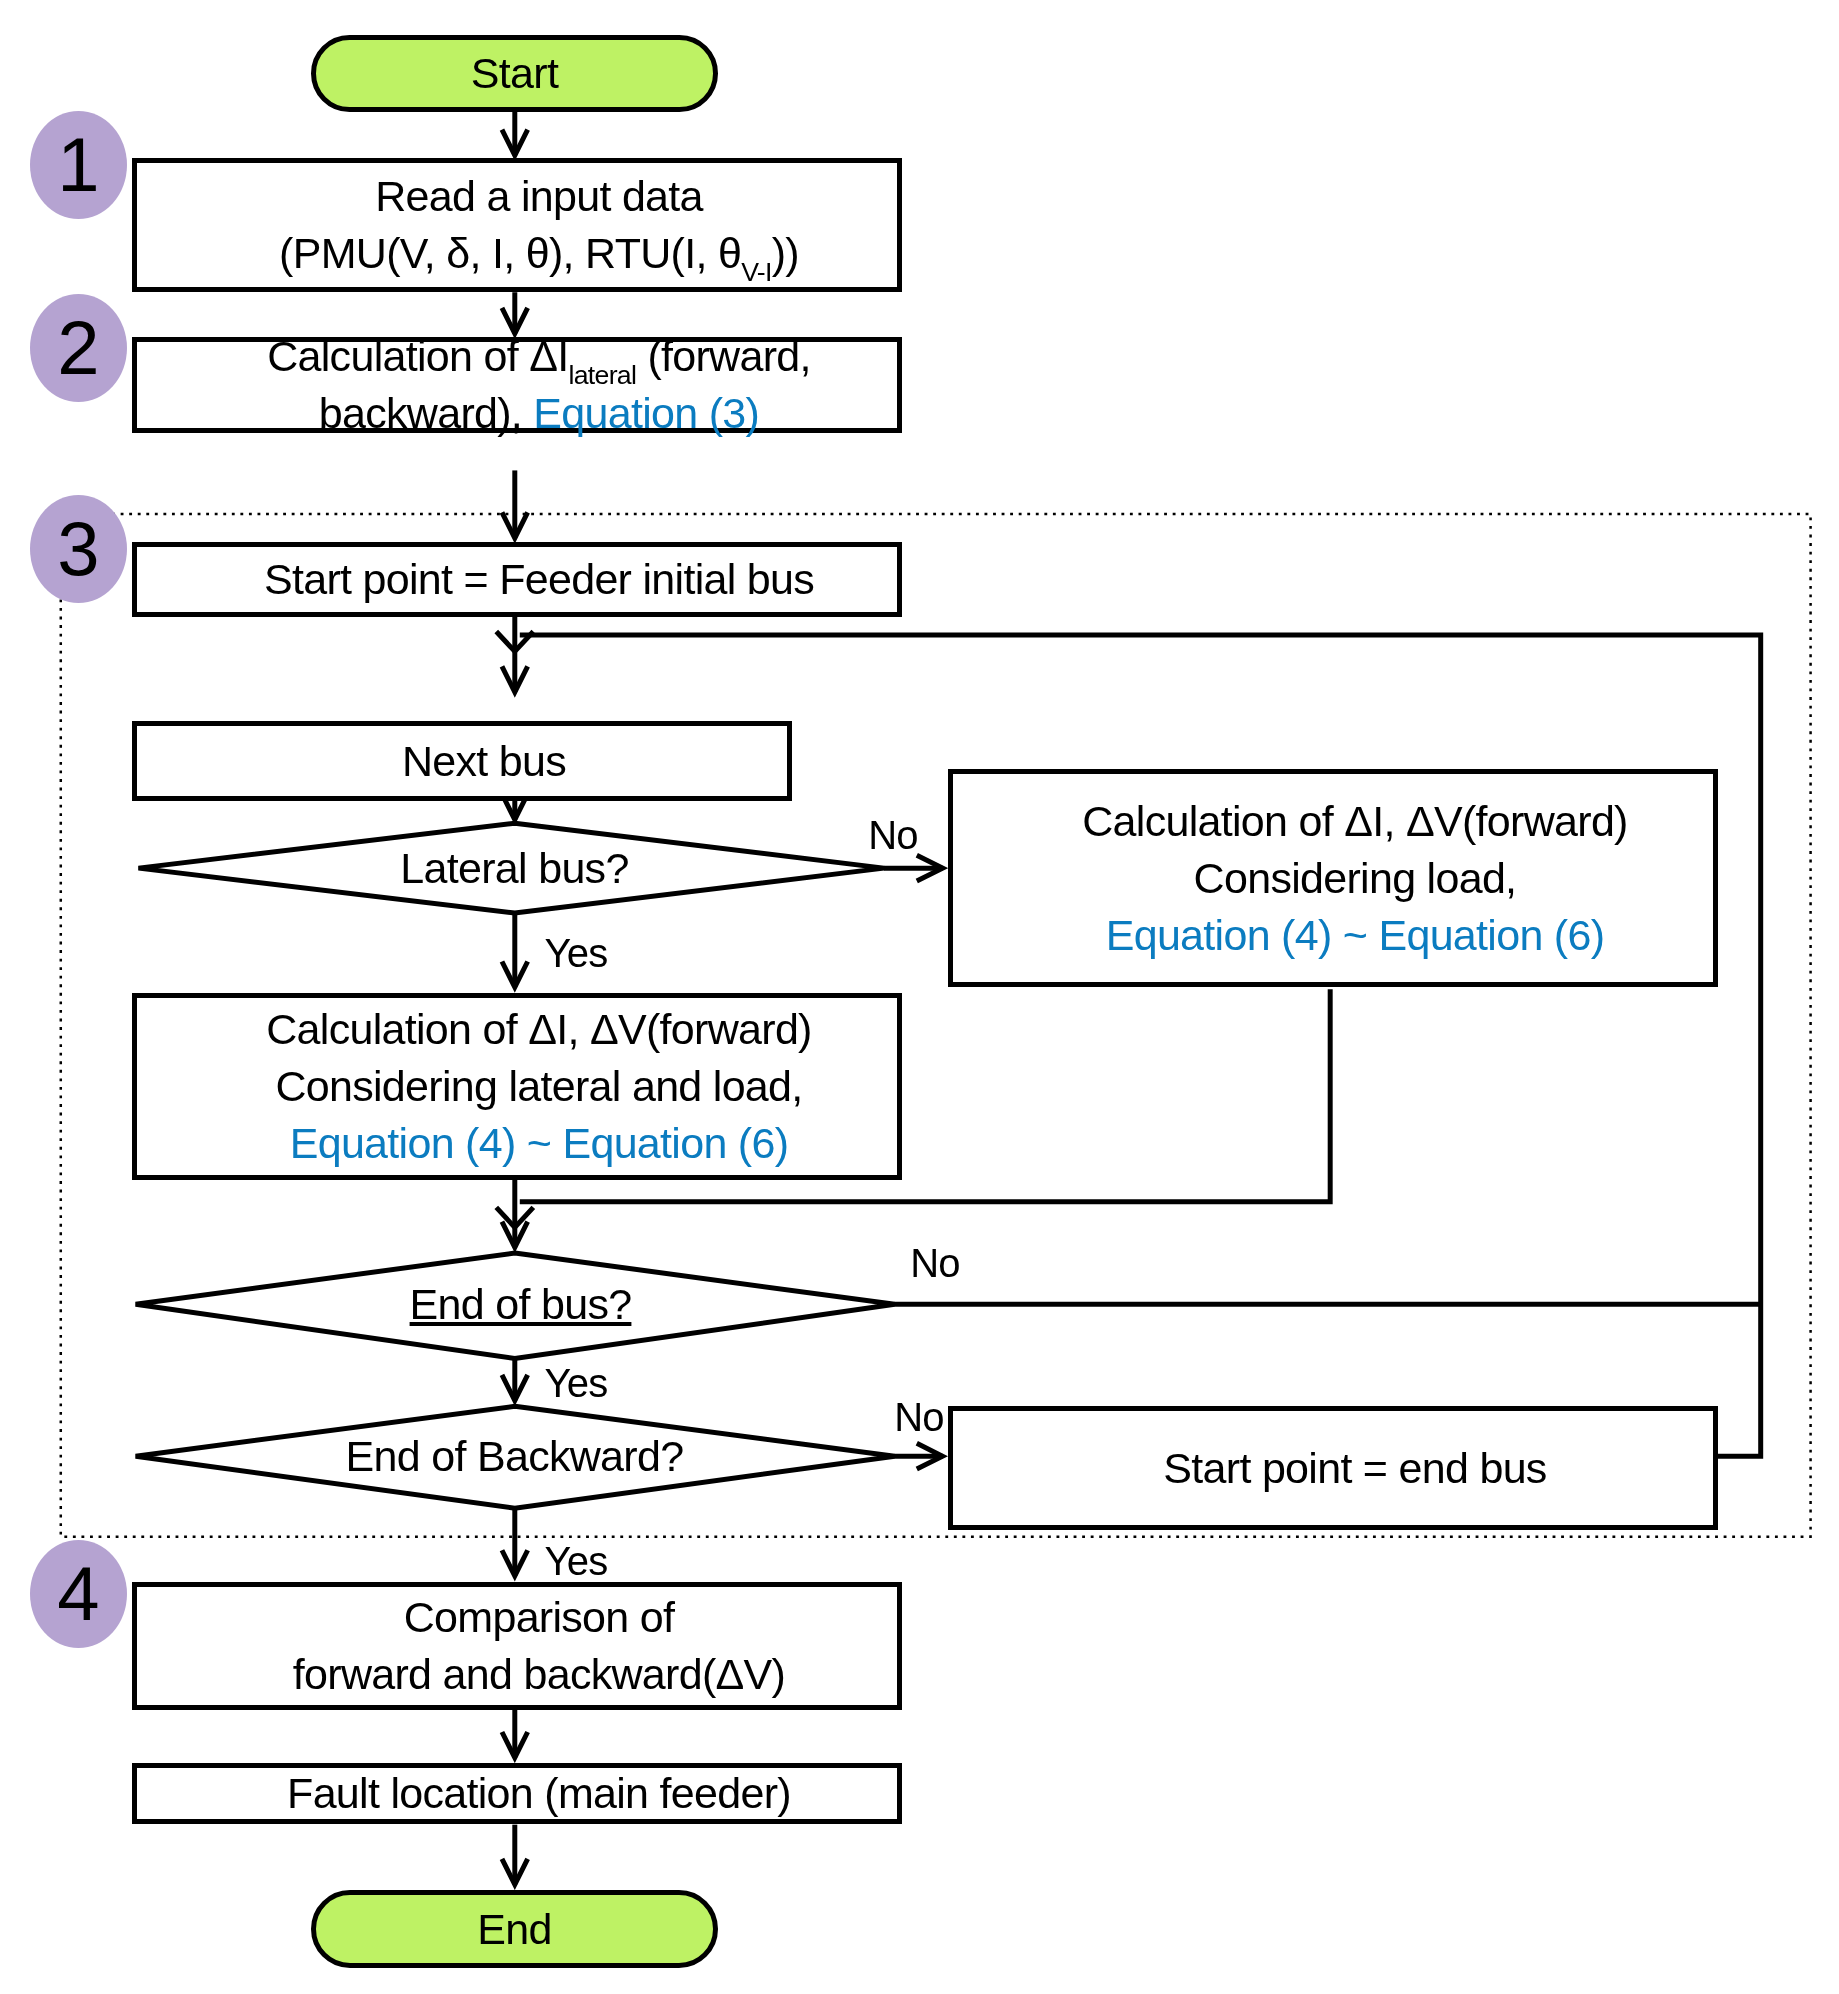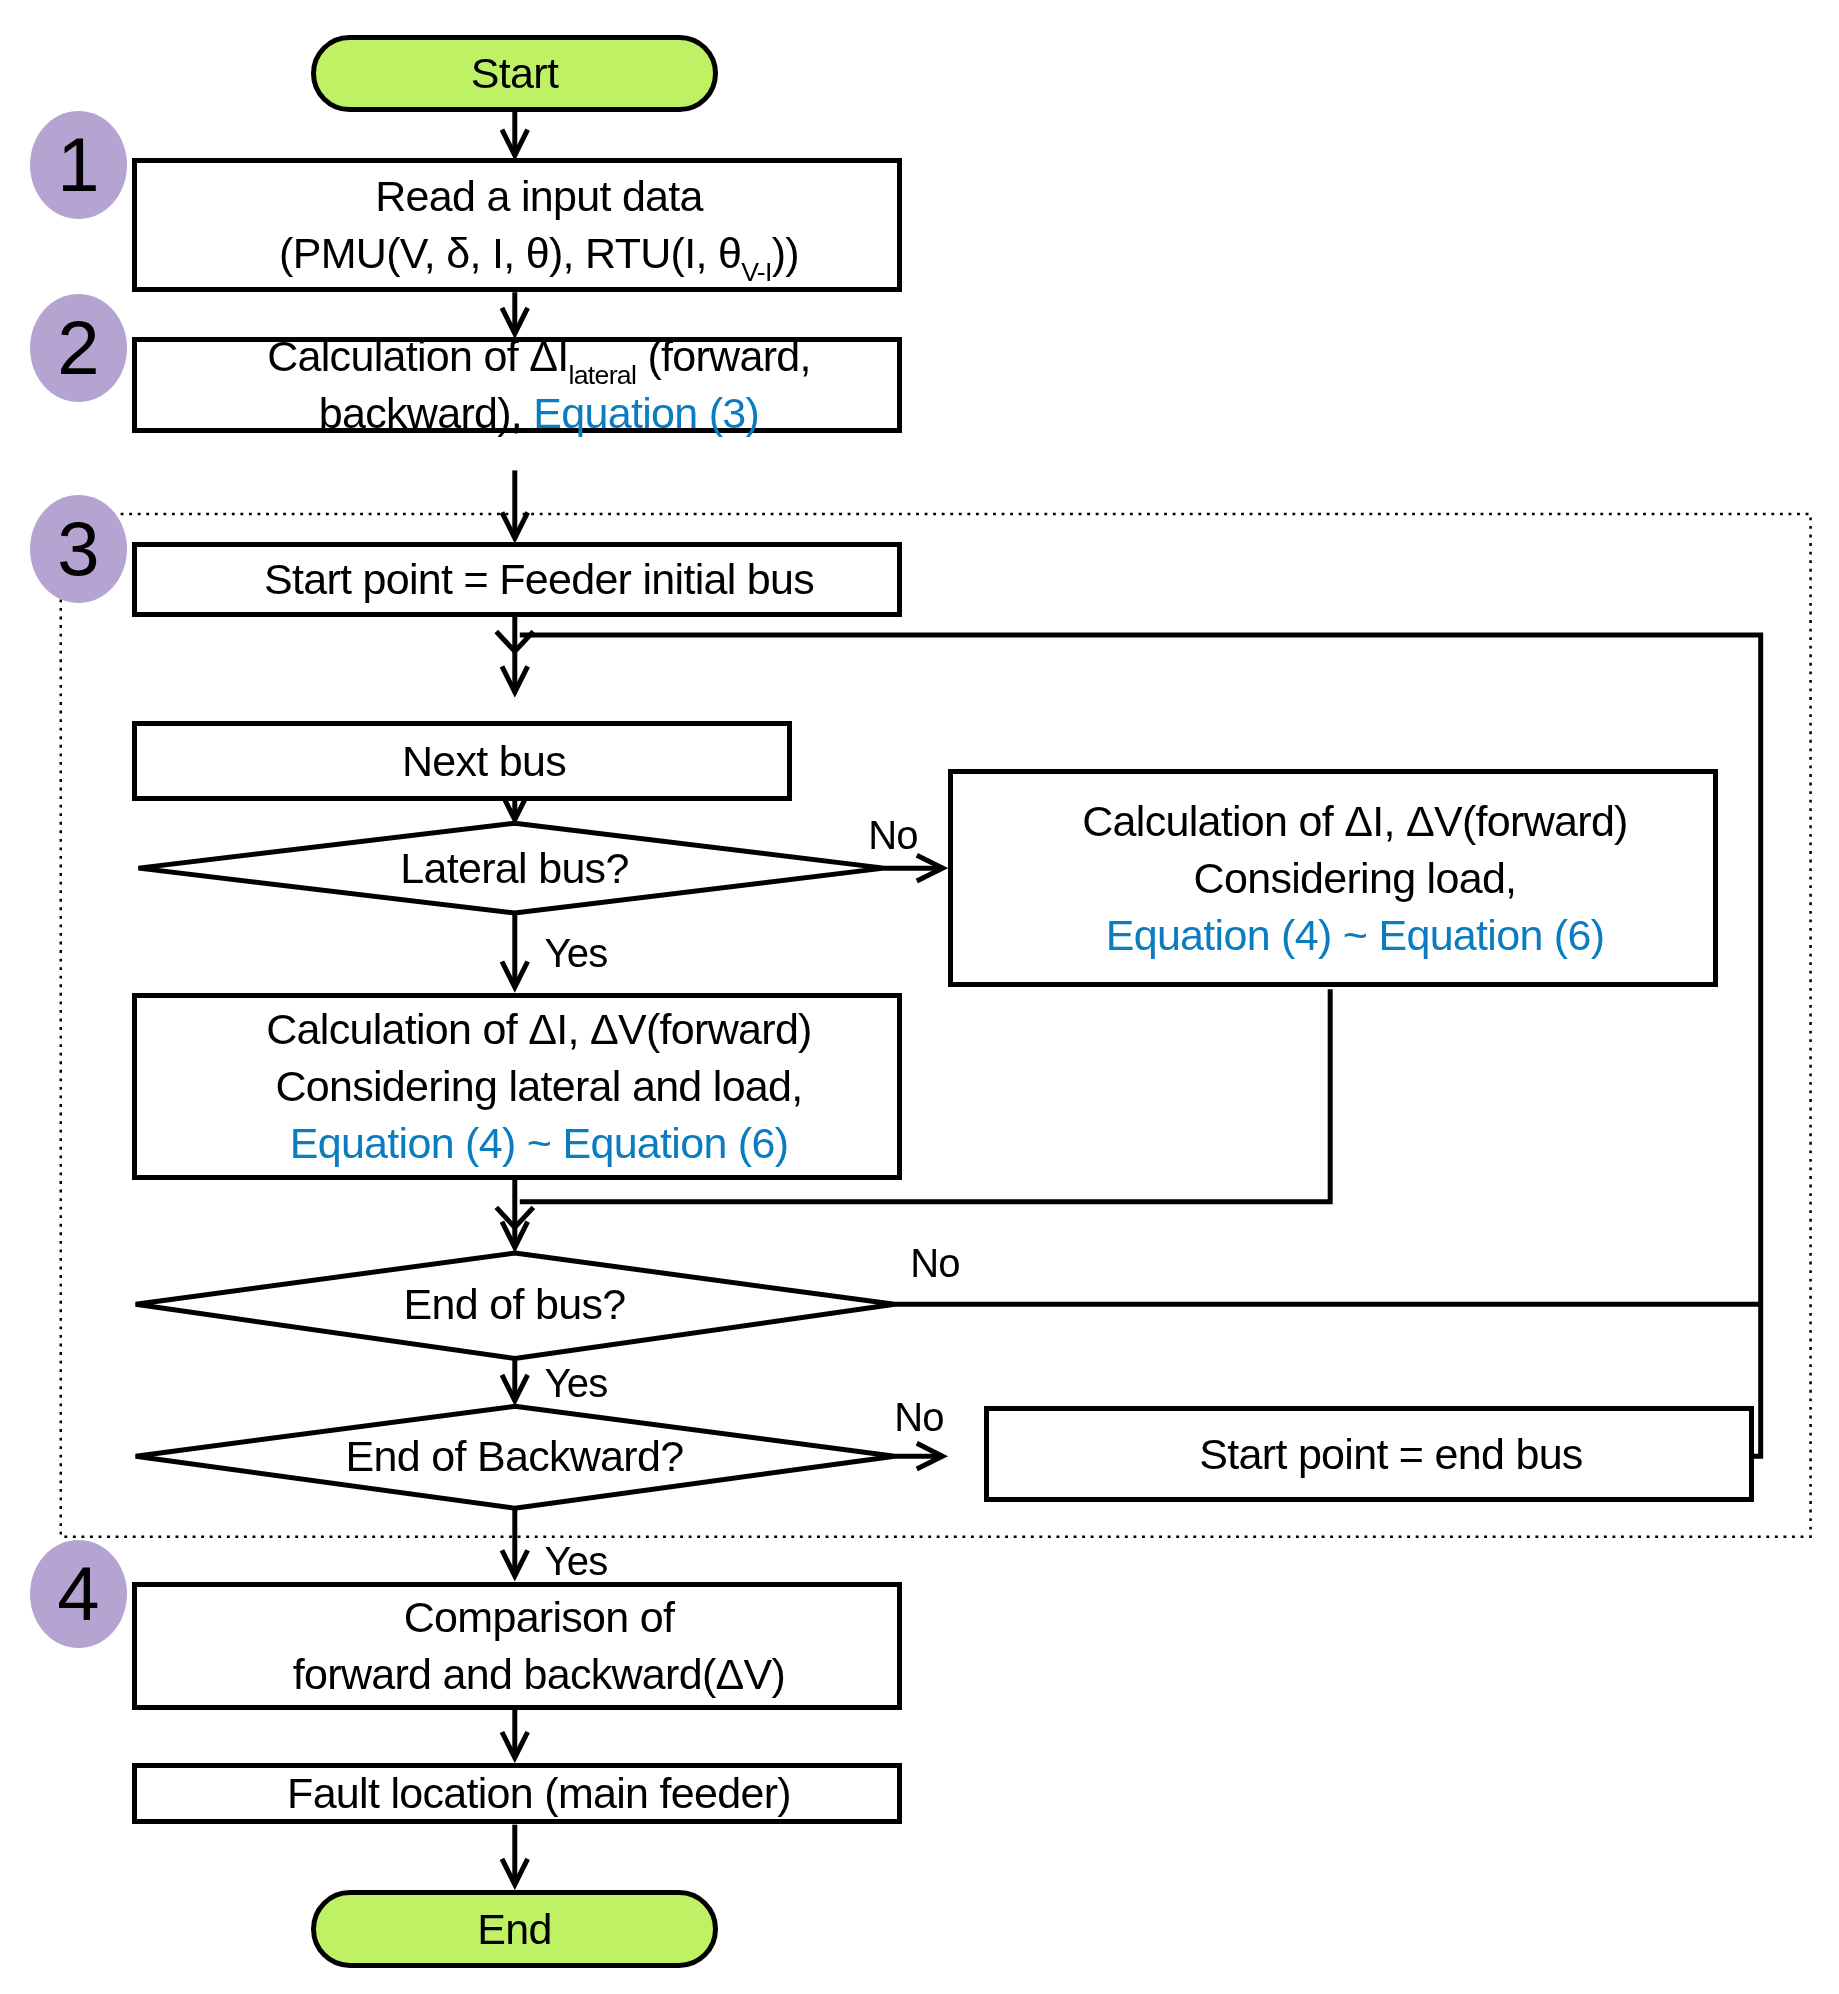--- a/index.html
+++ b/index.html
@@ -127,33 +127,33 @@
     <div class="ln">Considering load,</div>
     <div class="ln accent">Equation (4) ~ Equation (6)</div>
   </div>
 
   <div class="node box" style="left:132px;top:993px;width:770px;height:187px;">
     <div class="ln">Calculation of ΔI, ΔV(forward)</div>
     <div class="ln">Considering lateral and load,</div>
     <div class="ln accent">Equation (4) ~ Equation (6)</div>
   </div>
 
-  <div class="node dtext" style="left:194px;top:1276px;width:641px;height:57px;">
+  <div class="node dtext" style="left:200px;top:1276px;width:641px;height:57px;text-decoration:underline;">
     <div class="ln">End of bus?</div>
   </div>
   <div class="lbl" style="left:935px;top:1263px;">No</div>
   <div class="lbl" style="left:576px;top:1383px;">Yes</div>
 
   <div class="node dtext" style="left:194px;top:1428px;width:641px;height:57px;">
     <div class="ln">End of Backward?</div>
   </div>
   <div class="lbl" style="left:919px;top:1417px;">No</div>
   <div class="lbl" style="left:576px;top:1561px;">Yes</div>
 
-  <div class="node box" style="left:984px;top:1406px;width:770px;height:96px;">
+  <div class="node box" style="left:948px;top:1406px;width:770px;height:124px;">
     <div class="ln">Start point = end bus</div>
   </div>
 
   <div class="node box" style="left:132px;top:1582px;width:770px;height:128px;">
     <div class="ln">Comparison of</div>
     <div class="ln">forward and backward(ΔV)</div>
   </div>
 
   <div class="node box" style="left:132px;top:1763px;width:770px;height:61px;">
     <div class="ln">Fault location (main feeder)</div>

